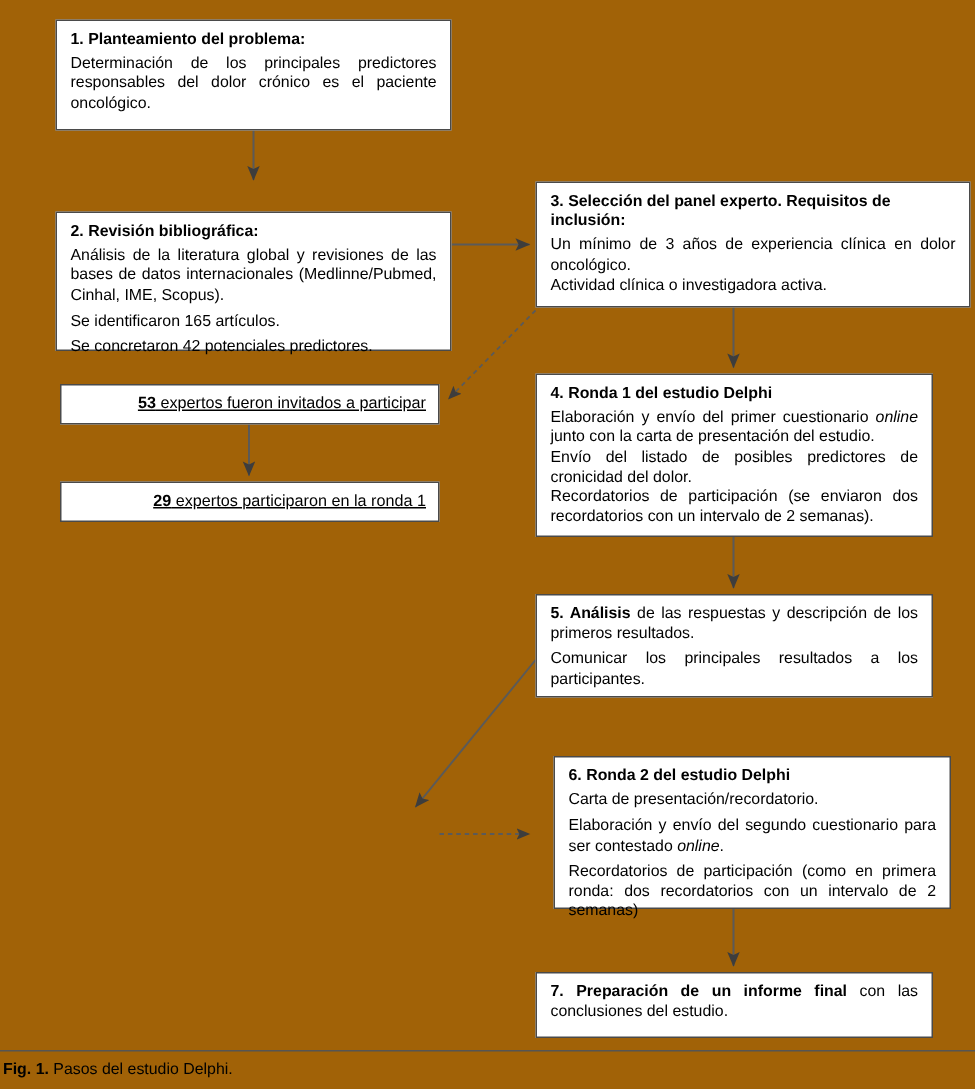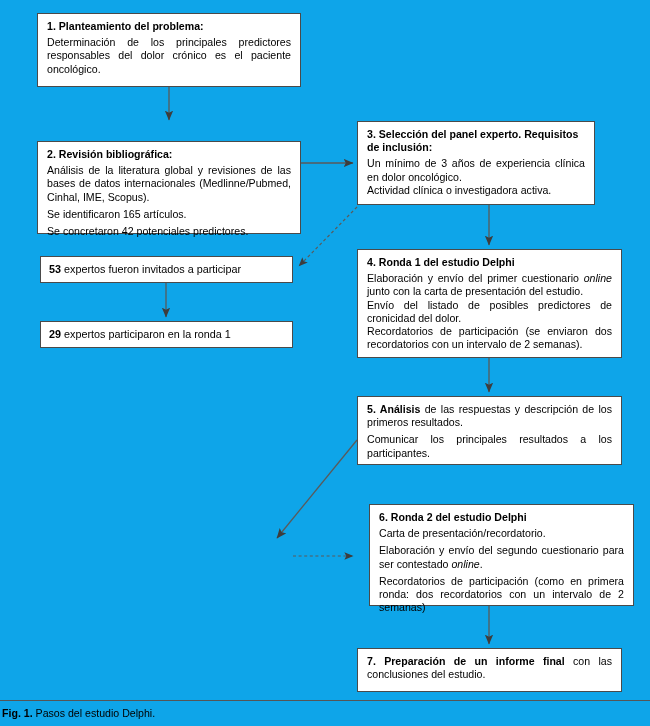--- a/index.html
+++ b/index.html
@@ -9,21 +9,21 @@
   }
   body {
     font-family: "Liberation Sans", sans-serif;
     color: #000000;
   }
   #figure {
     position: relative;
     width: 650px;
     height: 726px;
     overflow: hidden;
-    background: #0ea5e9;
+    background: #a16207;
   }
   svg#connectors {
     position: absolute;
     left: 0;
     top: 0;
     width: 650px;
     height: 726px;
     pointer-events: none;
   }
   .box {
@@ -50,31 +50,32 @@
     margin-top: 4px;
   }
   .box p.tight + p.tight {
     margin-top: 0;
   }
   .box i { font-style: italic; }
   .box b { font-weight: bold; }
   .centerline {
     display: flex;
     align-items: center;
-    justify-content: flex-start;
+    justify-content: flex-end;
     height: 100%;
     padding: 0;
+    text-decoration: underline;
   }
   .centerline span { font-size: 10.8px; }
   .centerline b { font-weight: bold; }
 
   
   #box1 { left: 37px;  top: 13px;  width: 264px; height: 74px; }
   #box2 { left: 37px;  top: 124px; width: 264px; height: 93px; margin-top: 17px; }
-  #box3 { left: 357px; top: 121px; width: 238px; height: 84px; }
+  #box3 { left: 357px; top: 121px; width: 290px; height: 84px; }
   #box4 { left: 357px; top: 249px; width: 265px; height: 109px; }
   #box5 { left: 357px; top: 396px; width: 265px; height: 69px; }
   #box6 { left: 357px; top: 504px; width: 265px; height: 102px; margin-left: 12px; }
   #box7 { left: 357px; top: 648px; width: 265px; height: 44px; }
   #box53 { left: 40px;  top: 256px; width: 253px; height: 27px; padding: 0 8px; }
   #box29 { left: 40px;  top: 321px; width: 253px; height: 27px; padding: 0 8px; }
   #box22 { left: 40px;  top: 542px; width: 253px; height: 27px; padding: 0 8px; }
 
   #caption-rule {
     position: absolute;

